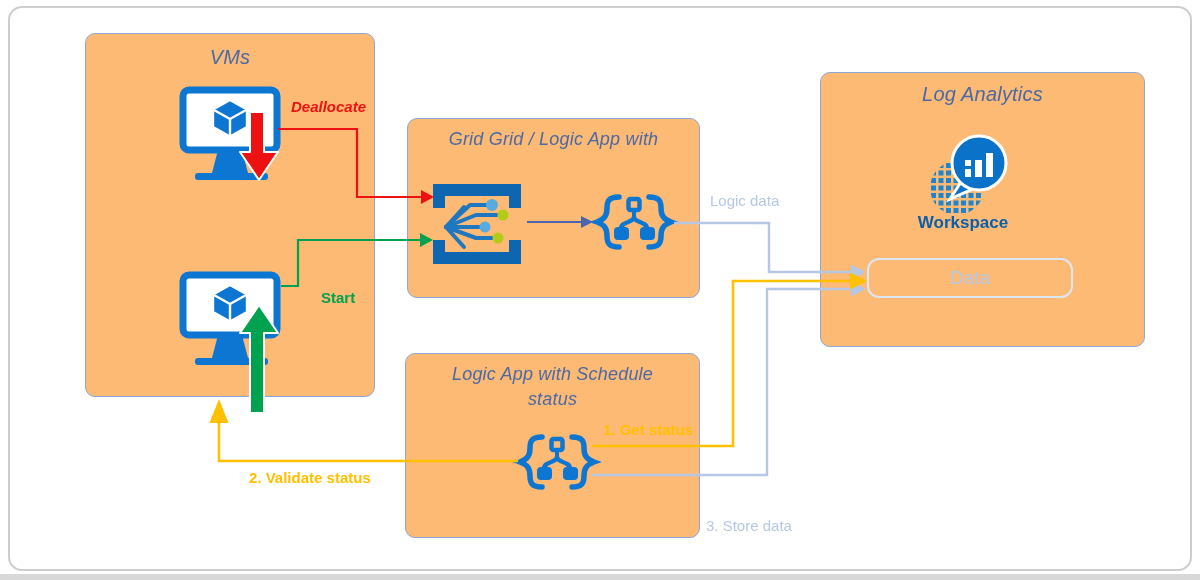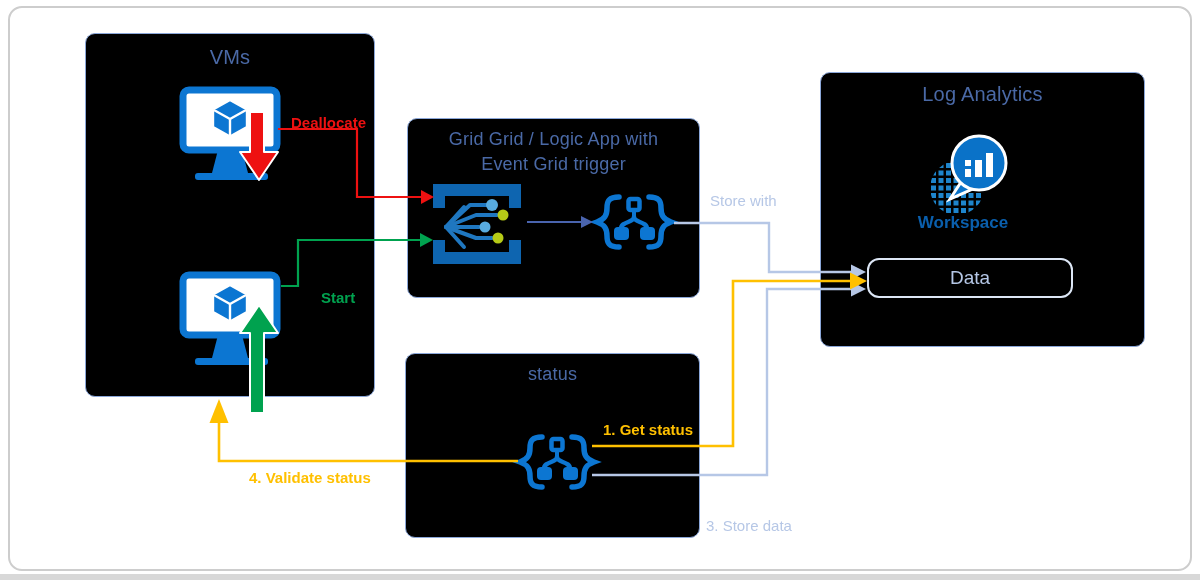--- a/index.html
+++ b/index.html
@@ -9,23 +9,24 @@
   }
   .outer-frame {
     position:absolute; left:8px; top:6px; width:1180px; height:561px;
     border:2px solid var(--frame-border); border-radius:14px;
   }
   .bottom-bar {
     position:absolute; left:0; top:574px; width:1200px; height:6px;
     background:var(--bottom-bar);
   }
   .node-box {
-    position:absolute; background:#000000;
+    position:absolute; background:#fdba74;
     border:1.6px solid var(--box-border); border-radius:10px;
     box-sizing:border-box;
+    font-style:italic;
   }
   .box-title {
     color:var(--title-text); text-align:center; font-weight:400;
     letter-spacing:0.2px;
   }
   .t20 { font-size:20px; line-height:26px; }
   .t18 { font-size:18px; line-height:25px; }
   .icon-abs { position:absolute; }
   .lbl { position:absolute; font-size:15px; white-space:nowrap; }
   .lbl-red    { color:var(--red); font-weight:bold; }
@@ -97,21 +98,20 @@
     <rect class="stand" x="17" y="88" width="73" height="7" rx="3"></rect>
     <polygon class="cube" points="52,15 69,24.5 69,42 52,51.5 35,42 35,24.5"></polygon>
     <polyline class="cube" points="35,24.5 52,34 69,24.5" fill="none"></polyline>
     <line class="cube" x1="52" y1="34" x2="52" y2="51.5"></line>
     <polygon class="arrow-green" points="81,35 100,63 86,63 86,143 72,143 72,63 62,63"></polygon>
   </svg>
 
   <div class="node-box" style="left:407px; top:118px; width:293px; height:180px;">
     <div class="box-title t18" style="padding-top:8px;">
       <div>Grid Grid / Logic App with</div>
-      <div>Event Grid trigger</div>
     </div>
   </div>
 
   <svg class="icon-abs" style="left:430px; top:181px;" width="94" height="86" viewBox="0 0 94 86">
     <path class="bracket" d="M9,27 L9,9 L85,9 L85,27"></path>
     <path class="bracket" d="M9,59 L9,77 L85,77 L85,59"></path>
     <path class="branch" d="M34,26 L16,46 L34,66"></path>
     <path class="branch" d="M16,46 L40,24 L57,24"></path>
     <path class="branch" d="M16,46 L46,34 L67,34"></path>
     <path class="branch" d="M16,46 L49,46"></path>
@@ -203,40 +203,41 @@
     <rect class="bar-white" x="52" y="27" width="7" height="17"></rect>
     <rect class="bar-white" x="63" y="20" width="7" height="24"></rect>
   </svg>
 
   <div class="workspace-lbl">Workspace</div>
 
   <div class="data-box">Data</div>
 
   <div class="node-box" style="left:405px; top:353px; width:295px; height:185px;">
     <div class="box-title t18" style="padding-top:8px;">
+      <div>Logic App with Schedule</div>
       <div>status</div>
     </div>
   </div>
 
   <svg class="icon-abs" style="left:512px; top:432px;" width="90" height="60" viewBox="0 0 90 60">
     <path class="brace" d="M30,5 C20,5 18,9 18,16 C18,23 16,27 8,30 C16,33 18,37 18,44 C18,51 20,55 30,55"></path>
     <path class="brace" d="M60,5 C70,5 72,9 72,16 C72,23 74,27 82,30 C74,33 72,37 72,44 C72,51 70,55 60,55"></path>
     <rect class="flow-stroke" x="39.5" y="7" width="11" height="11" rx="2" stroke-width="4.5"></rect>
     <line class="flow-stroke" x1="45" y1="18" x2="45" y2="25" stroke-width="4"></line>
     <path class="flow-stroke" d="M45,25 C45,31 32,29 32,37" stroke-width="4.5"></path>
     <path class="flow-stroke" d="M45,25 C45,31 58,29 58,37" stroke-width="4.5"></path>
     <rect class="flow-fill" x="25" y="35" width="15" height="13" rx="4"></rect>
     <rect class="flow-fill" x="51" y="35" width="15" height="13" rx="4"></rect>
   </svg>
 
-  <div class="lbl lbl-red" style="left:291px; top:114px;">Deallocate</div>
+  <div class="lbl lbl-red" style="left:291px; top:98px;font-style:italic;">Deallocate</div>
   <div class="lbl lbl-green" style="left:321px; top:245px;">Start</div>
-  <div class="lbl lbl-gray" style="left:710px; top:192px;">Store with</div>
+  <div class="lbl lbl-gray" style="left:710px; top:192px;">Logic data</div>
   <div class="lbl lbl-yellow" style="left:603px; top:421px;text-align:center;">1. Get status</div>
-  <div class="lbl lbl-yellow" style="left:249px; top:469px;">4. Validate status</div>
+  <div class="lbl lbl-yellow" style="left:249px; top:469px;">2. Validate status</div>
   <div class="lbl lbl-gray" style="left:706px; top:489px;margin-top:28px;">3. Store data</div>
 
   <svg class="overlay" width="1200" height="580" viewBox="0 0 1200 580">
 
     <path class="st-gray" d="M674,223 L769,223 L769,272 L853,272"></path>
     <polygon class="fl-gray" points="866,272 851,264.5 851,279.5"></polygon>
 
     <path class="st-gray" d="M592,475 L767,475 L767,289 L853,289"></path>
     <polygon class="fl-gray" points="866,289 851,281.5 851,296.5"></polygon>
 

